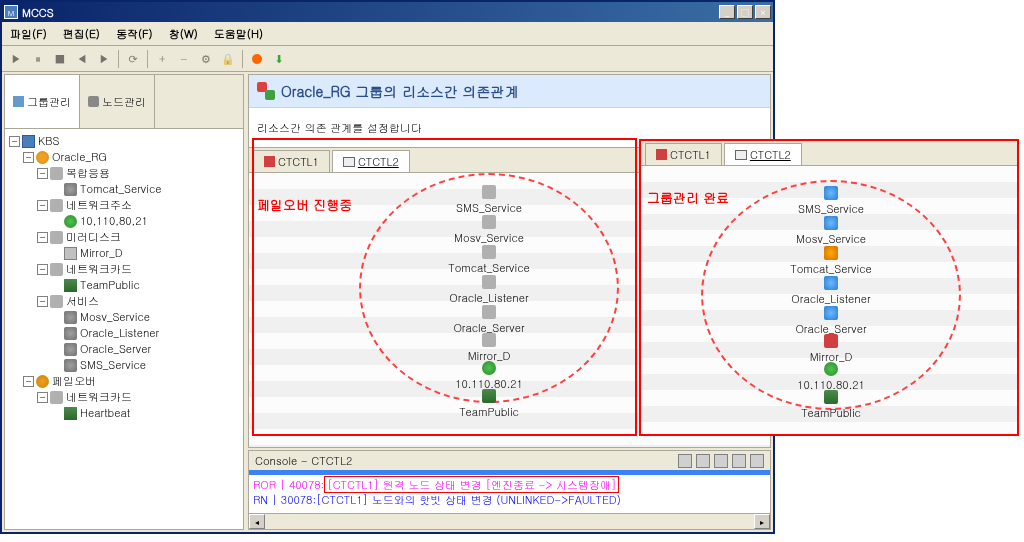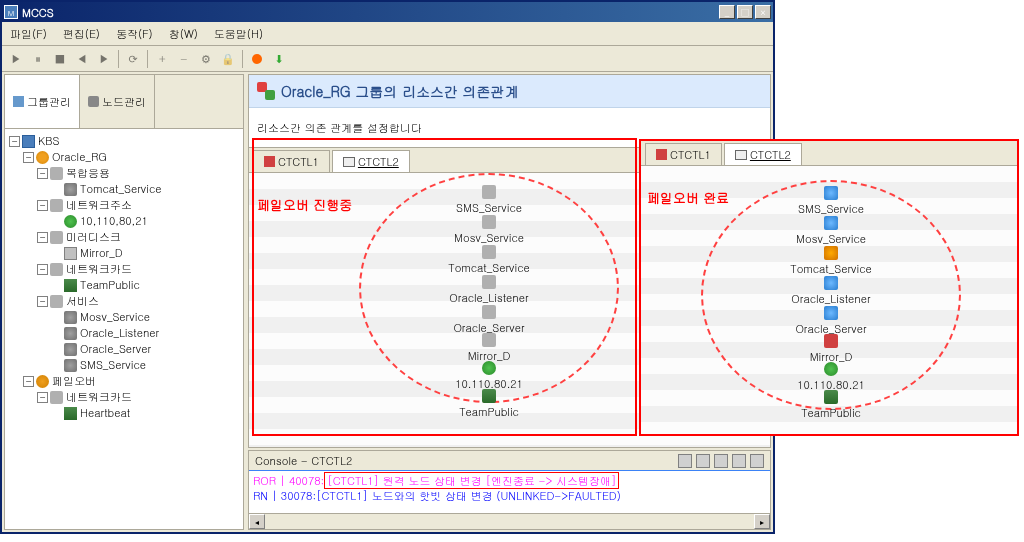--- a/index.html
+++ b/index.html
@@ -4,21 +4,21 @@
 <style>
 * { box-sizing: border-box; margin: 0; padding: 0; font-family: "Malgun Gothic", "Gulim", sans-serif; font-size: 11px; }
 body { background: #fff; }
 .window { width: 775px; border: 2px solid #0a246a; background: #ece9d8; position: relative; }
 .titlebar { background: linear-gradient(to right, #0a246a, #3a6ea5); color: #fff; height: 20px; display: flex; align-items: center; padding: 0 2px; }
 .titlebar .app-icon { width: 14px; height: 14px; background: #4a7ebb; border: 1px solid #fff; margin-right: 4px; display: flex; align-items: center; justify-content: center; font-size: 8px; color: #fff; }
 .titlebar .title { font-weight: bold; flex: 1; }
 .titlebar .win-btns { display: flex; gap: 2px; }
 .titlebar .win-btn { width: 16px; height: 14px; background: #d4d0c8; border: 1px solid #fff; border-right-color: #404040; border-bottom-color: #404040; display: flex; align-items: center; justify-content: center; font-size: 9px; cursor: pointer; }
 .menubar { background: #ece9d8; padding: 2px 4px; display: flex; gap: 8px; border-bottom: 1px solid #aca899; }
-.menubar span { padding: 2px 4px; cursor: pointer; }
+.menubar span { padding: 2px 4px; cursor: pointer; font-weight: bold; }
 .toolbar { background: #ece9d8; padding: 2px 4px; display: flex; gap: 2px; align-items: center; border-bottom: 1px solid #aca899; height: 26px; }
 .toolbar .tbtn { width: 20px; height: 20px; display: flex; align-items: center; justify-content: center; opacity: 0.5; }
 .toolbar .sep { width: 1px; height: 18px; background: #aca899; margin: 0 2px; }
 .main { display: flex; height: 460px; }
 .left-panel { width: 240px; border: 1px solid #aca899; margin: 2px; background: #fff; display: flex; flex-direction: column; }
 .panel-tabs { background: #ece9d8; border-bottom: 1px solid #aca899; display: flex; }
 .panel-tab { padding: 19px 8px; border-right: 1px solid #aca899; background: #fff; display: flex; align-items: center; gap: 3px; cursor: pointer; }
 .panel-tab.inactive { background: #ece9d8; }
 .tree { padding: 4px; overflow: auto; flex: 1; }
 .tree-node { white-space: nowrap; line-height: 16px; display: flex; align-items: center; }
@@ -46,21 +46,21 @@
 .desc-strip { padding: 12px 8px; border-bottom: 1px solid #aca899; }
 .sub-tabs { display: flex; background: #ece9d8; border-bottom: 1px solid #aca899; padding-left: 4px; padding-top: 2px; }
 .sub-tab { padding: 3px 10px; border: 1px solid #aca899; border-bottom: none; background: #ece9d8; display: flex; align-items: center; gap: 3px; cursor: pointer; margin-right: 2px; }
 .sub-tab.active { background: #fff; text-decoration: underline; }
 .canvas { flex: 1; background: repeating-linear-gradient(#fcfcfc, #fcfcfc 16px, #f0f0f0 16px, #f0f0f0 32px); position: relative; }
 .circle-area { position: absolute; border: 2px dashed #ff4040; border-radius: 50%; width: 260px; height: 230px; left: 110px; top: 0px; }
 .state-label { position: absolute; color: #ff0000; font-size: 13px; font-weight: bold; left: 8px; top: 22px; }
 .res-item { position: absolute; text-align: center; font-size: 10px; width: 120px; left: 180px; }
 .res-item .ri-icon { width: 14px; height: 14px; margin: 0 auto 1px; background: #b0b0b0; border-radius: 2px; }
 .console-box { border: 1px solid #aca899; background: #fff; height: 80px; display: flex; flex-direction: column; }
-.console-head { background: #ece9d8; border-bottom: 1px solid #3b82f6; padding: 2px 6px; display: flex; justify-content: space-between; align-items: center; }
+.console-head { background: #ece9d8; border-bottom: 5px solid #3b82f6; padding: 2px 6px; display: flex; justify-content: space-between; align-items: center; }
 .console-tools { display: flex; gap: 4px; }
 .console-tools .ct { width: 14px; height: 14px; background: #d0d0d0; border: 1px solid #808080; cursor: pointer; }
 .console-body { flex: 1; padding: 2px 4px; font-family: monospace; font-size: 10px; overflow: auto; }
 .console-line1 { color: #ff00ff; }
 .console-line1 .boxed { border: 1px solid #ff0000; padding: 0 2px; }
 .console-line2 { color: #0000ff; }
 .scroll-bar-h { height: 16px; background: #ece9d8; border-top: 1px solid #aca899; display: flex; }
 .scroll-btn { width: 16px; height: 15px; background: #d4d0c8; border: 1px solid #fff; border-right-color: #808080; border-bottom-color: #808080; display: flex; align-items: center; justify-content: center; font-size: 8px; }
 .scroll-track { flex: 1; }
 .red-frame { position: absolute; border: 2px solid #ff0000; pointer-events: none; }
@@ -295,21 +295,21 @@
     <div class="sub-tab">
         <span class="mini-icon mi-red"></span>
         <span>CTCTL1</span>
       </div>
     <div class="sub-tab active">
         <span class="mi-mon"></span>
         <span>CTCTL2</span>
       </div>
   </div>
   <div class="canvas">
-    <div class="state-label">페일오버 완료</div>
+    <div class="state-label">그룹관리 완료</div>
     <div class="circle-area"></div>
     <div class="res-item" style="top:20px"><div class="ri-icon" style="background:radial-gradient(circle,#6bb8ff,#2a7ed0)"></div><span>SMS_Service</span></div>
     <div class="res-item" style="top:50px"><div class="ri-icon" style="background:radial-gradient(circle,#6bb8ff,#2a7ed0)"></div><span>Mosv_Service</span></div>
     <div class="res-item" style="top:80px"><div class="ri-icon" style="background:radial-gradient(circle,#ffaa00,#d07000)"></div><span>Tomcat_Service</span></div>
     <div class="res-item" style="top:110px"><div class="ri-icon" style="background:radial-gradient(circle,#6bb8ff,#2a7ed0)"></div><span>Oracle_Listener</span></div>
     <div class="res-item" style="top:140px"><div class="ri-icon" style="background:radial-gradient(circle,#6bb8ff,#2a7ed0)"></div><span>Oracle_Server</span></div>
     <div class="res-item" style="top:168px"><div class="ri-icon" style="background:#d04040"></div><span>Mirror_D</span></div>
     <div class="res-item" style="top:196px"><div class="ri-icon" style="background:radial-gradient(circle,#4fc24f,#2a8a2a);border-radius:50%"></div><span>10.110.80.21</span></div>
     <div class="res-item" style="top:224px"><div class="ri-icon" style="background:linear-gradient(#4a8a4a,#2a6a2a)"></div><span>TeamPublic</span></div>
   </div>

